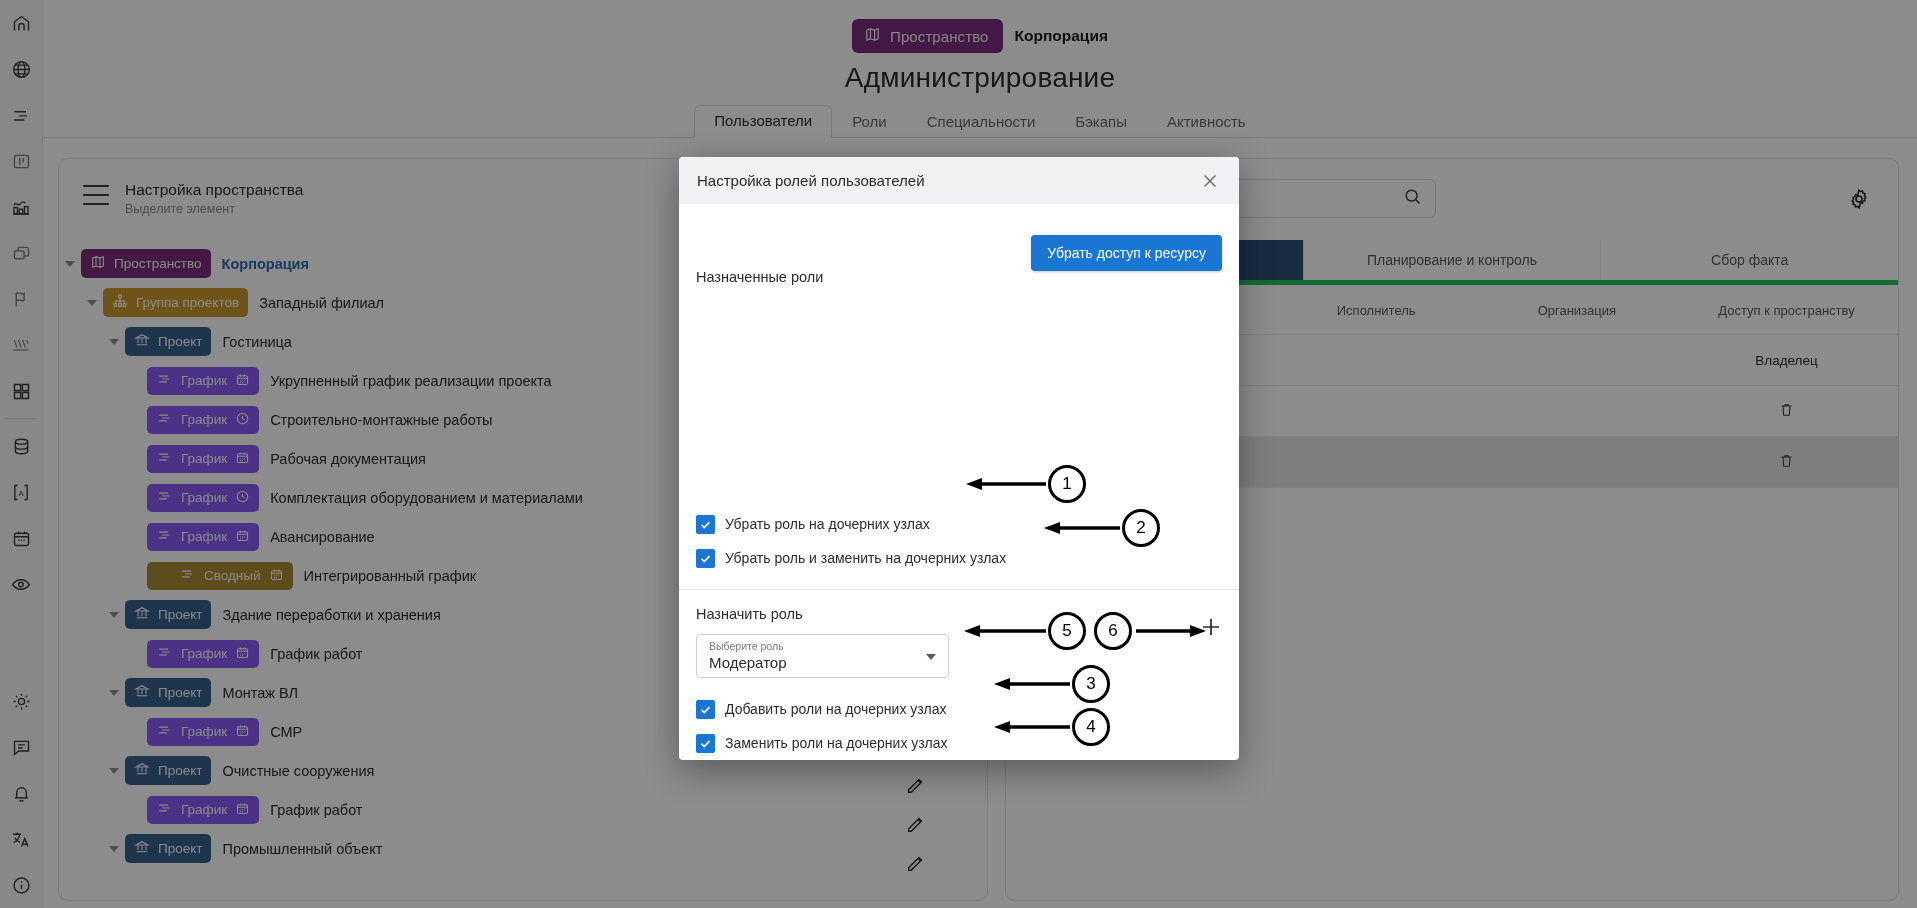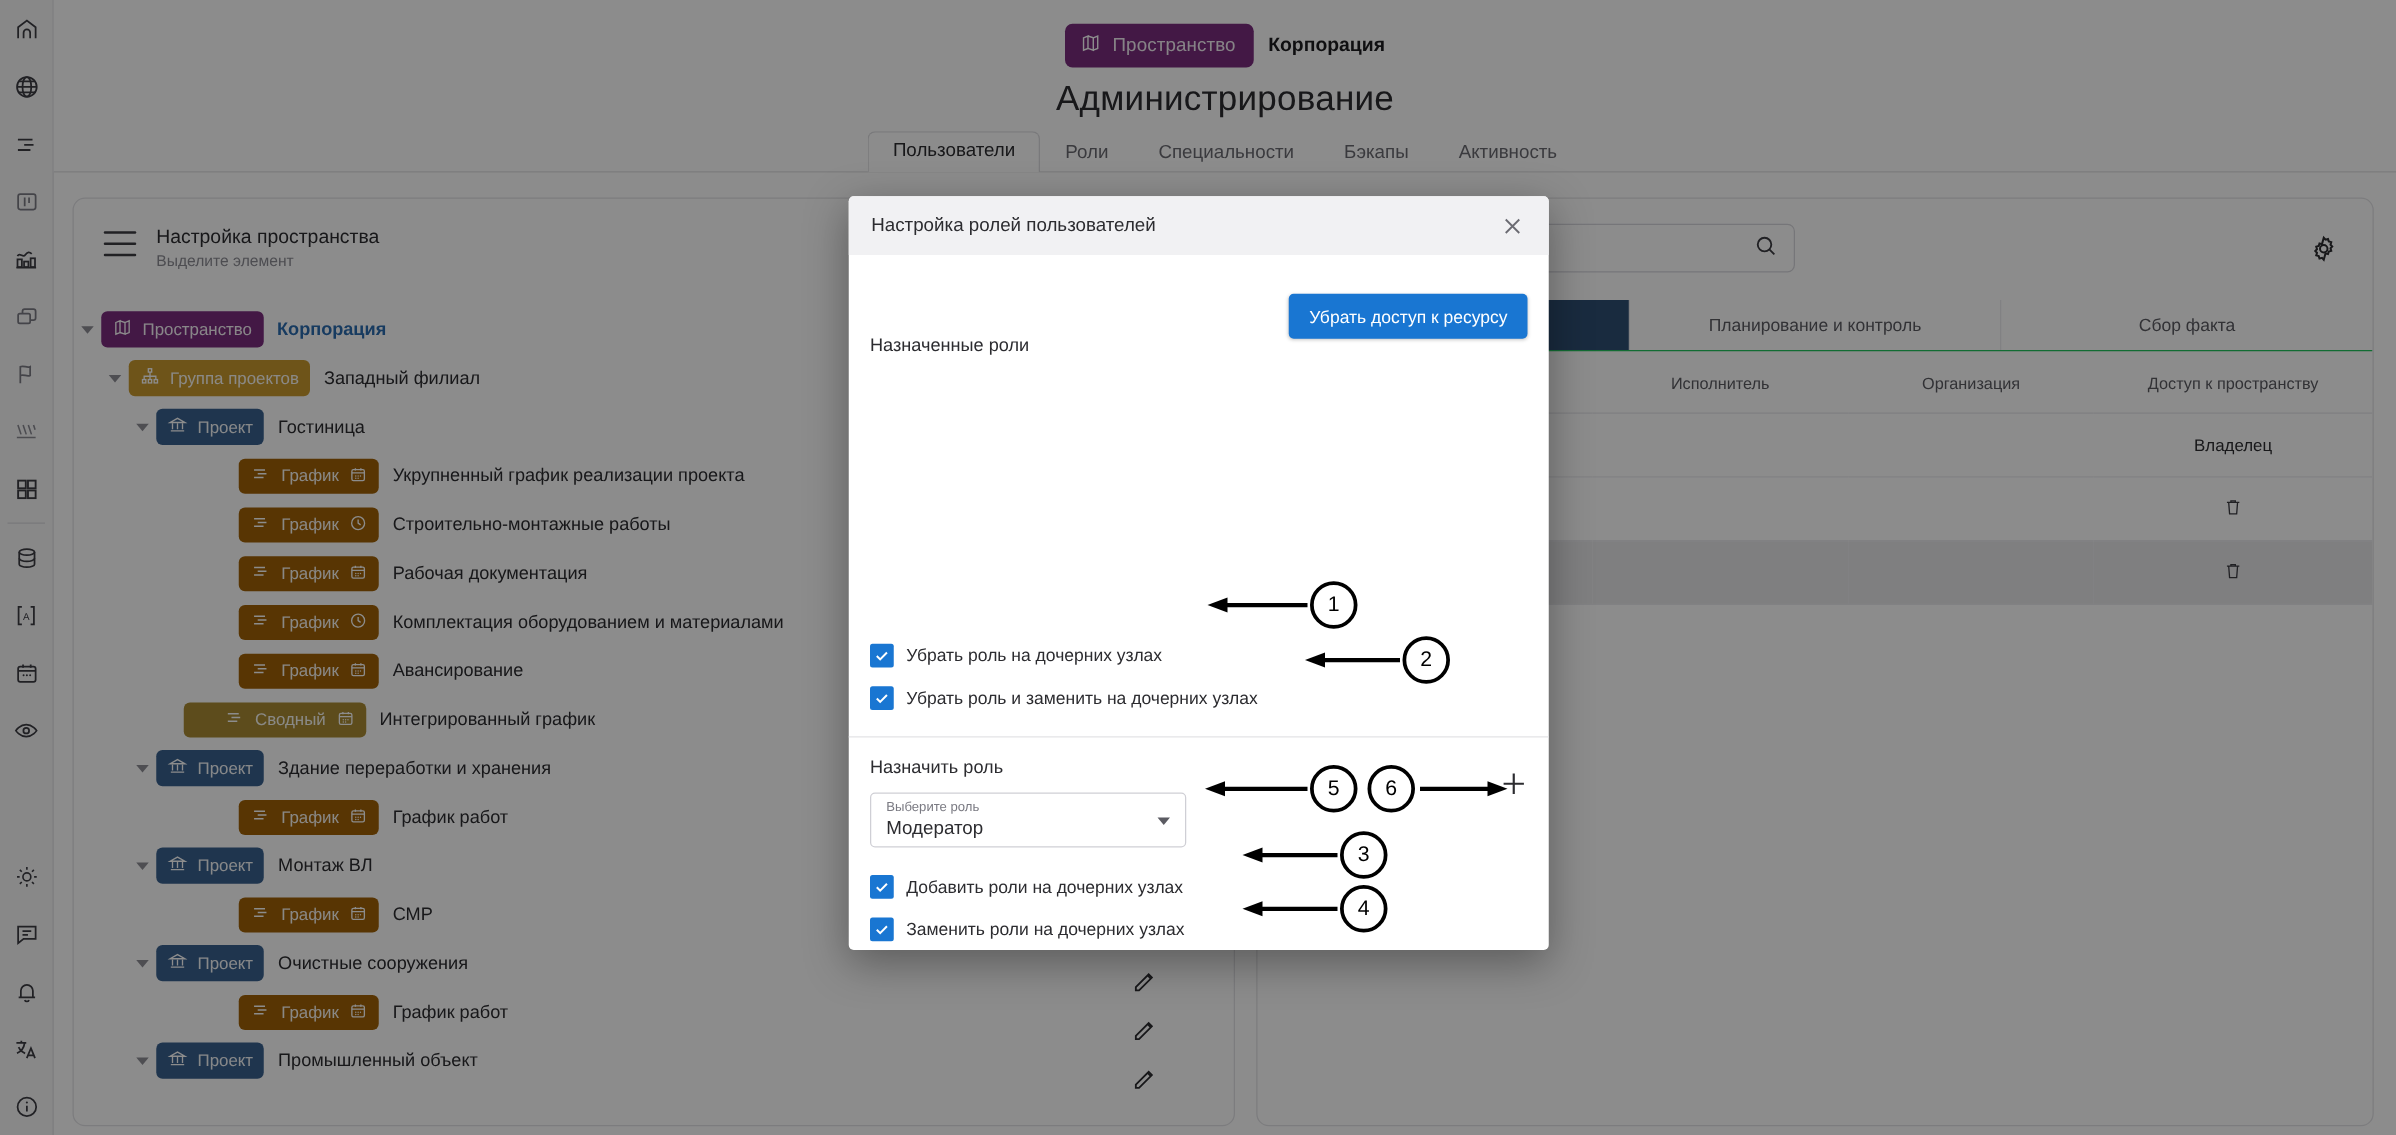--- a/index.html
+++ b/index.html
@@ -84,21 +84,21 @@
   }
   .node-chip {
     display: inline-flex; align-items: center; gap: 8px;
     border-radius: 5px; color: #fff; font-size: 13.5px;
     padding: 5px 9px; min-height: 26px;
   }
   .node-chip .cap { opacity: .95; }
   .node-chip.space { background: #7b2d7f; }
   .node-chip.group { background: #c99a2e; }
   .node-chip.project { background: #3a628f; }
-  .node-chip.schedule { background: #a16207; margin-left: 44px; }
+  .node-chip.schedule { background: #8b5cf6; }
   .node-chip.summary { background: #a98b33; padding-left: 32px; }
   .node-label { font-size: 14.5px; color: #2c2c30; margin-left: 11px; }
   .node-label.link { color: #2b6cb0; font-weight: bold; }
   .ind-1 { margin-left: 0px; } .ind-2 { margin-left: 22px; }
   .ind-3 { margin-left: 44px; } .ind-4 { margin-left: 66px; }
 
   
   .right-card {
     position: absolute; left: 1005px; top: 158px; right: 18px; height: 743px;
     background: #ffffff; border: 1px solid #e2e2e6; border-radius: 10px; overflow: hidden;
@@ -108,21 +108,21 @@
     flex: 0 0 auto; width: 404px; height: 39px; border: 1px solid #d8d8dd; border-radius: 6px;
     display: flex; align-items: center; padding: 0 12px; gap: 8px; background: #fff;
   }
   .search-box input {
     border: 0; outline: 0; font-size: 14.5px; color: #2c2c30; flex: 1 1 auto;
     font-family: "Liberation Sans", sans-serif; background: transparent;
   }
   .search-box input::placeholder { color: #8c8c94; }
   .gear-btn { margin-left: auto; width: 30px; height: 30px; display: flex; align-items: center; justify-content: center; }
 
-  .subtabs { display: flex; margin-top: 22px; border-bottom: 1px solid #22c55e; }
+  .subtabs { display: flex; margin-top: 22px; border-bottom: 5px solid #22c55e; }
   .subtab {
     flex: 1 1 0; text-align: center; font-size: 14px; color: #5b5b62;
     padding: 12px 4px 12px 4px; border-right: 1px solid #ececef;
   }
   .subtab:last-child { border-right: 0; }
   .subtab.active { background: #2f4f73; color: #ffffff; }
 
   table.users { width: 100%; border-collapse: collapse; }
   table.users th {
     font-size: 13px; font-weight: normal; color: #5b5b62; text-align: center;

